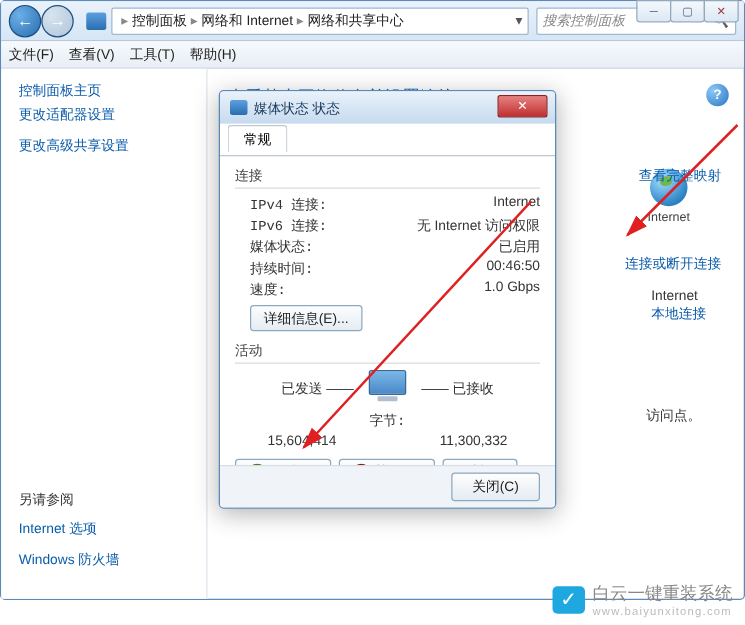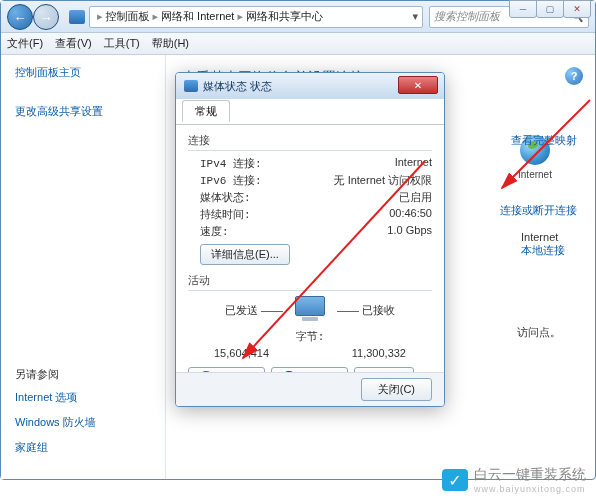--- a/index.html
+++ b/index.html
@@ -24,21 +24,21 @@
 .search-box .mag { margin-left: auto; color: #5a8ab8; }
 
 
 .menubar { height: 22px; background: linear-gradient(#f6f9fc, #e8eef5); border-bottom: 1px solid #c6d2de; display: flex; align-items: center; padding: 0 6px; font-size: 11px; color: #222; }
 .menubar span { margin-right: 12px; }
 
 
 .body { display: flex; height: calc(100% - 54px); }
 .sidebar { width: 165px; background: #fff; border-right: 1px solid #e0e6ec; padding: 10px 0 0 14px; }
 .sidebar a { display: block; color: #0a5caa; font-size: 11px; margin-bottom: 10px; cursor: pointer; }
-.sidebar .heading { color: #0a5caa; font-size: 11px; margin-bottom: 24px; }
+.sidebar .heading { color: #0a5caa; font-size: 11px; margin-bottom: 4px; }
 .sidebar-bottom { position: absolute; left: 14px; bottom: 14px; }
 .sidebar-bottom .hdr { color: #333; font-size: 11px; margin-bottom: 8px; }
 
 .content { flex: 1; padding: 14px 16px; color: #1a3c60; font-size: 13px; position: relative; }
 .content h2 { color: #0a5caa; font-size: 14px; font-weight: normal; margin-bottom: 10px; }
 .help-icon { position: absolute; top: 12px; right: 12px; width: 18px; height: 18px; border-radius: 50%; background: radial-gradient(circle at 30% 30%, #8cc8f8, #2a74c0); color: #fff; display: flex; align-items: center; justify-content: center; font-size: 11px; font-weight: bold; }
 
 
 .net-globe { position: absolute; top: 80px; right: 40px; width: 40px; text-align: center; }
 .net-globe .globe { width: 30px; height: 30px; border-radius: 50%; background: radial-gradient(circle at 35% 30%, #a8e0ff 0%, #3a90d0 60%, #1a60a0 100%); margin: 0 auto 4px; position: relative; }
@@ -119,27 +119,27 @@
   <div class="menubar">
     <span>文件(F)</span>
     <span>查看(V)</span>
     <span>工具(T)</span>
     <span>帮助(H)</span>
   </div>
 
   <div class="body">
     <div class="sidebar">
       <a class="heading">控制面板主页</a>
+      <a>更改适配器设置</a>
       <a>更改高级共享设置</a>
 
       <div class="sidebar-bottom">
         <div class="hdr">另请参阅</div>
         <a>Internet 选项</a>
         <a>Windows 防火墙</a>
-        <a>家庭组</a>
       </div>
     </div>
 
     <div class="content">
       <div class="help-icon">?</div>
       <h2>查看基本网络信息并设置连接</h2>
 
       <div class="net-globe">
         <div class="globe"></div>
         <div class="lbl">Internet</div>

